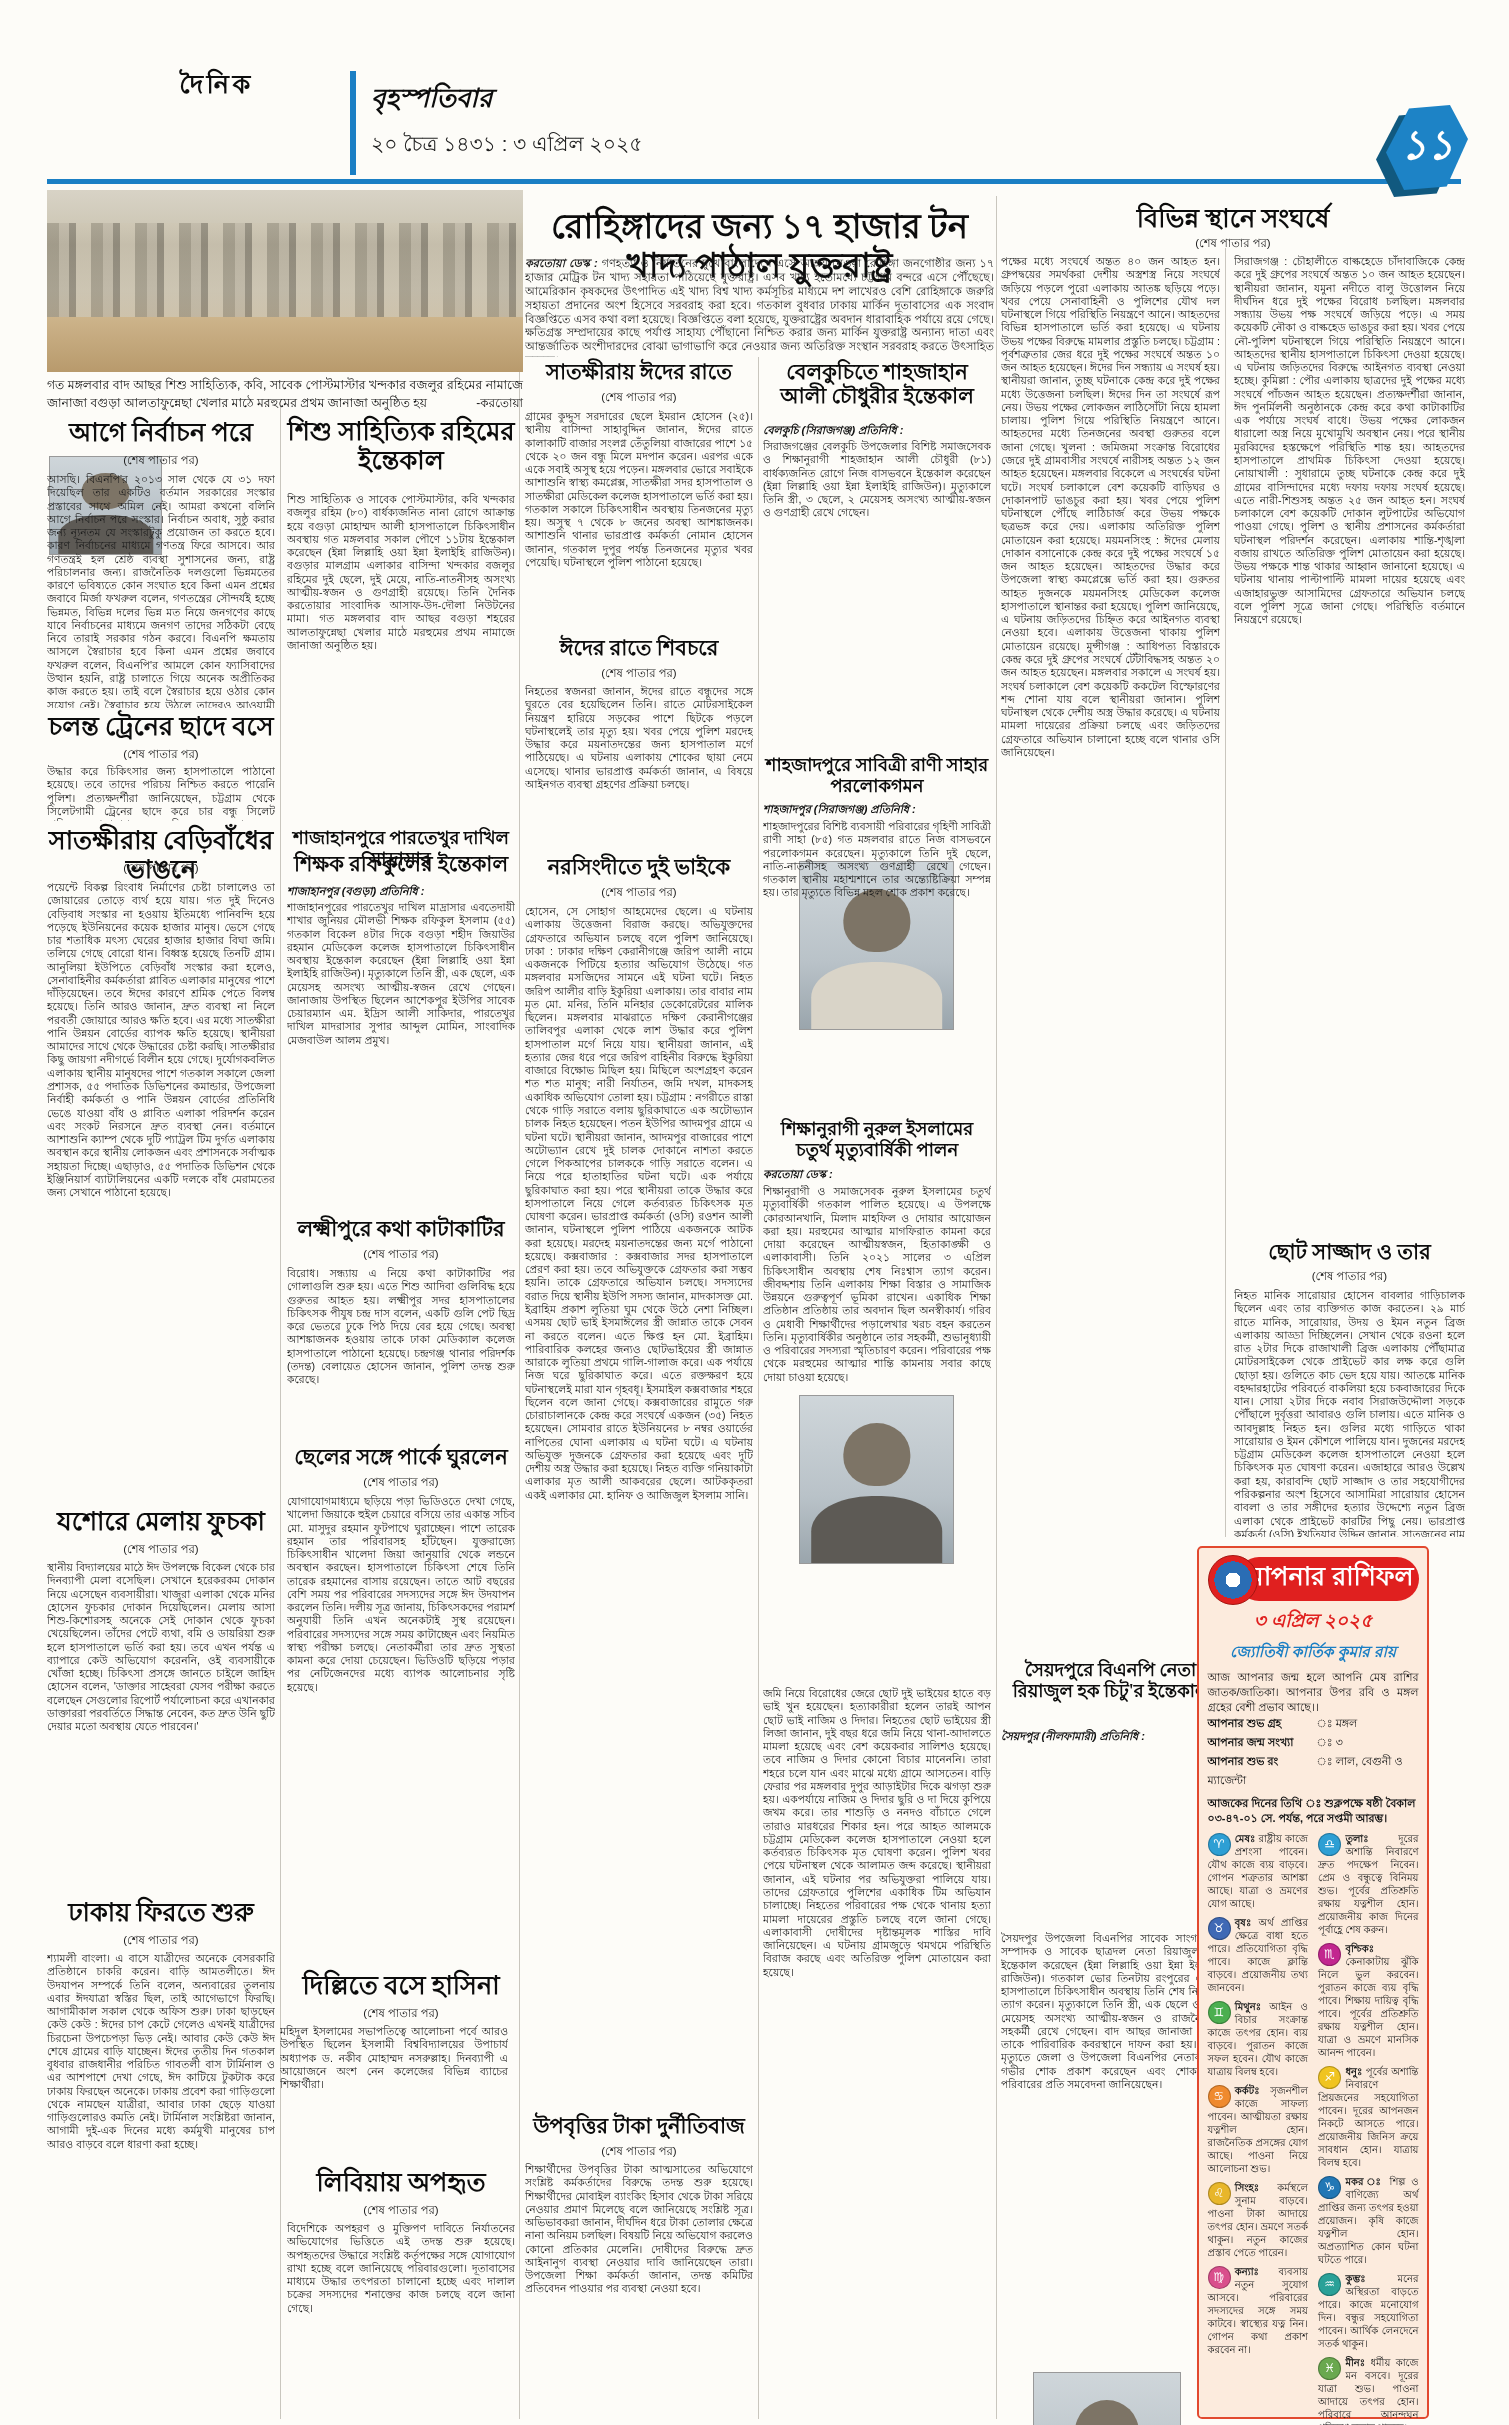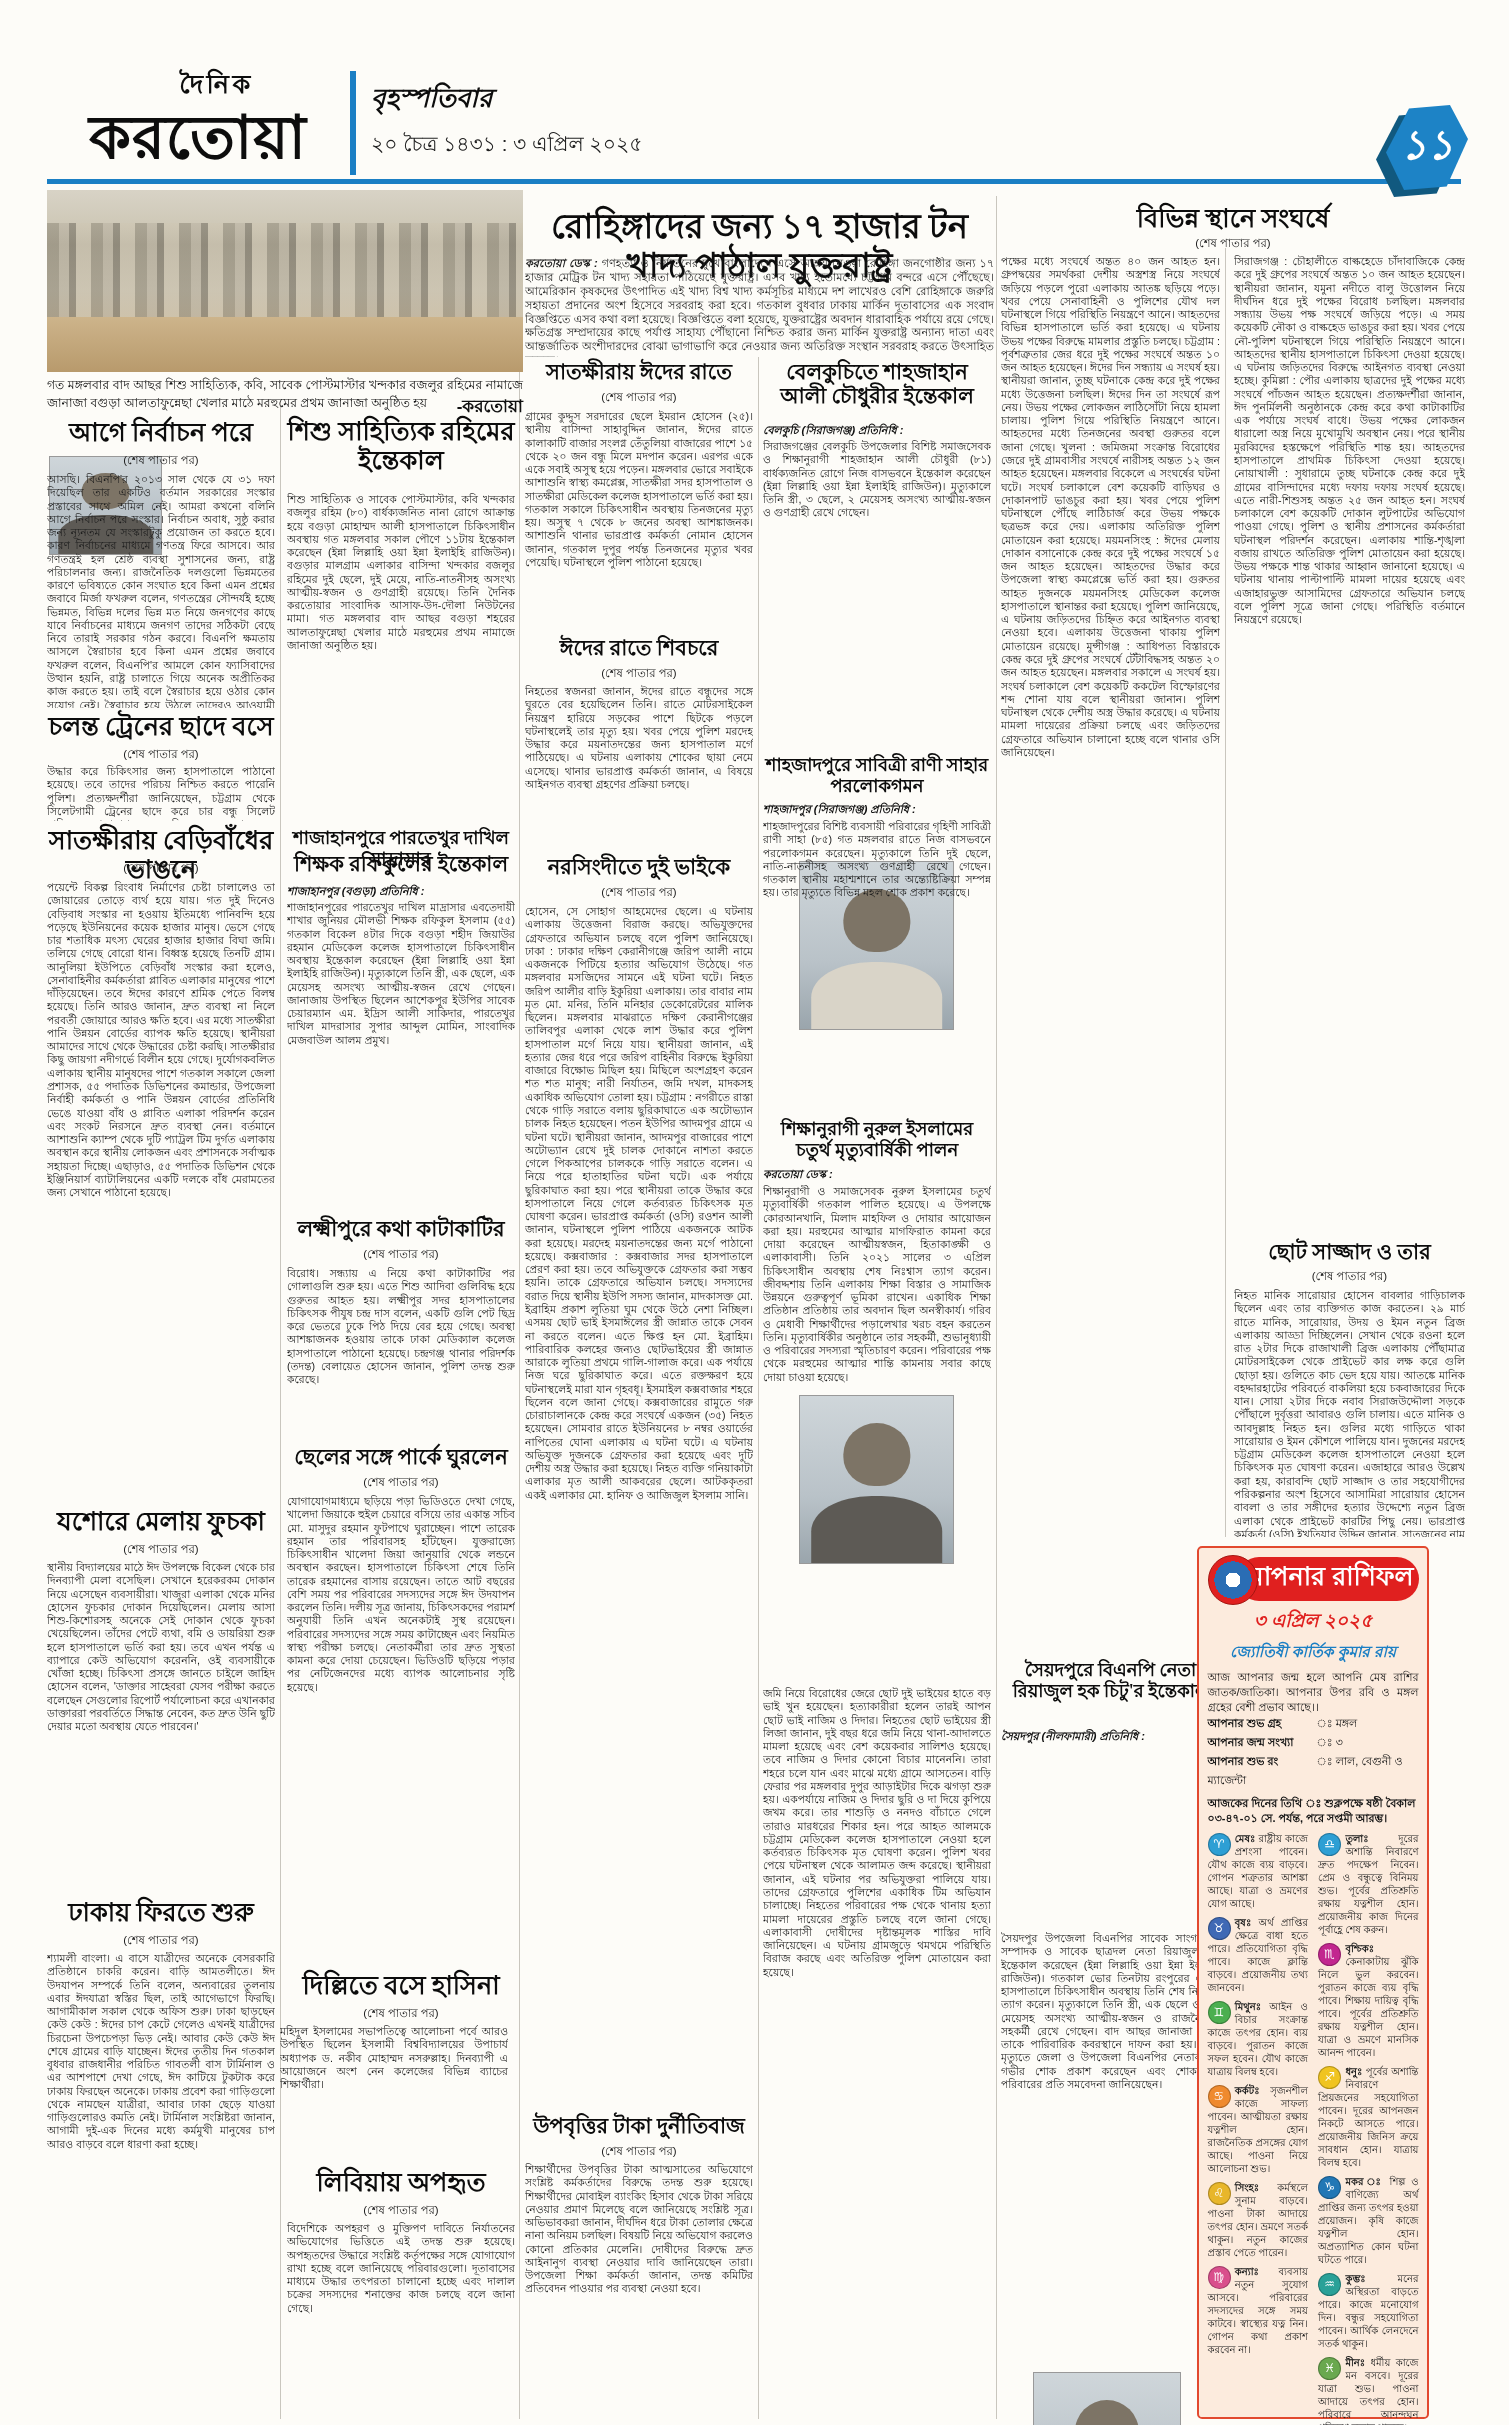--- a/index.html
+++ b/index.html
@@ -23,21 +23,21 @@
      background:repeating-linear-gradient(90deg,#8e8878 0 12px,#b9b2a2 12px 22px,#6f6a5e 22px 29px,#cfc7b4 29px 44px);opacity:.55;}
   .photo .ground{position:absolute;left:0;right:0;bottom:0;height:30%;background:linear-gradient(180deg,#cdb48b,#b89a6c);}
   .portrait{background:linear-gradient(180deg,#cfd6da 0%,#b9c2c8 60%,#9aa5ac 100%);position:relative;overflow:hidden;border:0.9px solid #999;}
   .portrait:before{content:"";position:absolute;left:50%;top:16%;width:44%;height:38%;transform:translateX(-50%);
      background:#7d7466;border-radius:50% 50% 46% 46%;}
   .portrait:after{content:"";position:absolute;left:50%;bottom:-6%;width:86%;height:46%;transform:translateX(-50%);
      background:#5d5a55;border-radius:46% 46% 0 0;}
   .portrait.light:after{background:#d9d4c8;}
   
   .caption{font-size:12.3px;line-height:1.45;text-align:justify;color:#111;}
-  .credit{font-size:17px;font-weight:700;}
+  .credit{font-size:12px;font-weight:400;}
   h2{margin:0;font-weight:800;color:#0c0c0c;text-align:center;line-height:1.15;font-family:"Liberation Serif","DejaVu Serif",serif;}
   .h-xl{font-size:34px;}
   .h-lg{font-size:25.5px;}
   .h-md{font-size:21px;}
   .h-sm{font-size:18px;}
   .note{font-size:11.5px;text-align:center;color:#222;}
   .byline{font-size:11px;font-weight:700;font-style:italic;color:#111;}
   .body{font-size:10.7px;line-height:1.24;text-align:justify;color:#1c1c1c;overflow:hidden;}
   .body .dl{font-weight:700;font-style:italic;}
   .vsep{background:#c9c6be;width:0.9px;}
@@ -59,21 +59,20 @@
         align-items:center;justify-content:center;margin:0.9px 4.3px 0.9px 0;border:0.9px solid rgba(0,0,0,.25);}
   .z-name{font-weight:800;}
 </style>
 </head>
 <body>
 
 <div id="page">
 
   <div class="abs" style="left:89px;top:65px;width:255px;">
     <div class="logo-daily">দৈনিক</div>
-    <div class="logo-name">করতোয়া</div>
   </div>
   <div class="abs vbar" style="left:350px;top:71px;width:6px;height:104px;"></div>
   <div class="abs weekday" style="left:371px;top:78px;">বৃহস্পতিবার</div>
   <div class="abs dateline" style="left:371px;top:129px;">২০ চৈত্র ১৪৩১ : ৩ এপ্রিল ২০২৫</div>
   <div class="abs bluebar" style="left:47px;top:179px;width:1414px;height:5.1px;"></div>
   <div class="abs hex hex-back" style="left:1376px;top:112px;width:82px;height:85px;"></div>
   <div class="abs hex hex-front" style="left:1386px;top:105px;width:82px;height:85px;">
     <span class="hex-num">১১</span>
   </div>
 

